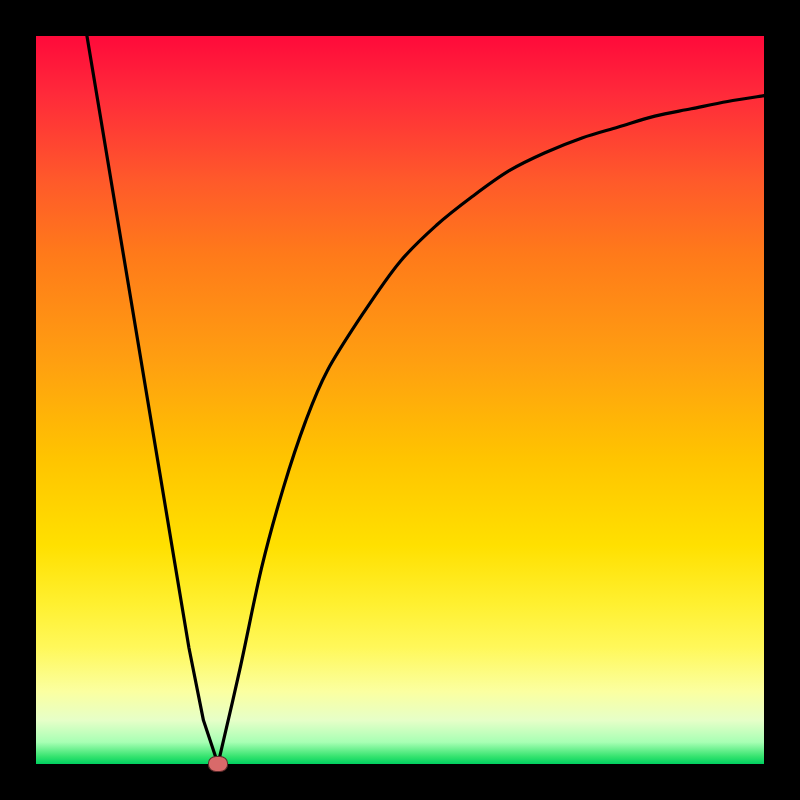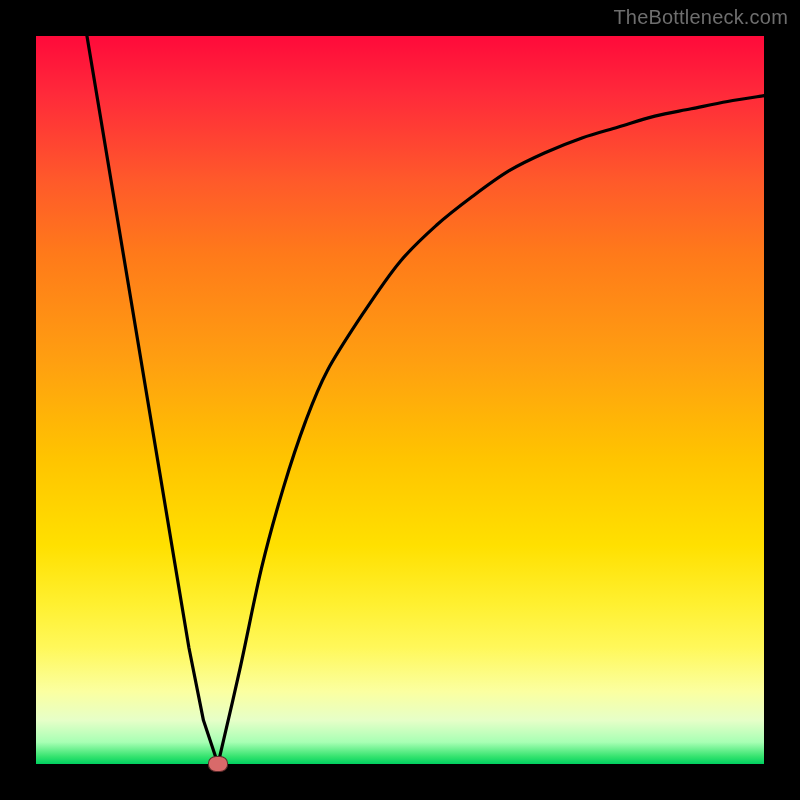--- a/index.html
+++ b/index.html
@@ -67,21 +67,20 @@
     border-radius: 8px / 7px;
     background: #d86a6a;
     border: 1px solid #5a2a2a;
     transform: translate(-50%, -50%);
   }
 </style>
 </head>
 <body>
 
 <div class="frame">
-  <div class="watermark">TheBottleneck.com</div>
 
   <div class="plot-area">
     <svg class="curve" viewBox="0 0 728 728" preserveAspectRatio="none">
       <path d="M 50.96 0.00 L 65.52 87.36 L 80.08 174.72 L 94.64 262.08 L 109.20 349.44 L 123.76 436.80 L 138.32 524.16 L 152.88 611.52 L 167.44 684.32 L 182.00 728.00 C 185.64 712.23, 196.56 666.12, 203.84 633.36 C 211.12 600.60, 218.40 561.77, 225.68 531.44 C 232.96 501.11, 240.24 475.63, 247.52 451.36 C 254.80 427.09, 262.08 405.25, 269.36 385.84 C 276.64 366.43, 281.49 353.08, 291.20 334.88 C 300.91 316.68, 315.47 294.84, 327.60 276.64 C 339.73 258.44, 351.87 240.24, 364.00 225.68 C 376.13 211.12, 388.27 200.20, 400.40 189.28 C 412.53 178.36, 424.67 169.26, 436.80 160.16 C 448.93 151.06, 461.07 141.96, 473.20 134.68 C 485.33 127.40, 497.47 121.94, 509.60 116.48 C 521.73 111.02, 533.87 106.17, 546.00 101.92 C 558.13 97.67, 570.27 94.64, 582.40 91.00 C 594.53 87.36, 606.67 83.11, 618.80 80.08 C 630.93 77.05, 643.07 75.23, 655.20 72.80 C 667.33 70.37, 679.47 67.70, 691.60 65.52 C 703.73 63.34, 721.93 60.67, 728.00 59.70" fill="none" stroke="#000000" stroke-width="3.2" stroke-linecap="round" stroke-linejoin="round"></path>
     </svg>
     <div class="marker" style="left: 182px; top: 728px; background: rgb(216, 106, 106); border-color: rgb(90, 42, 42);"></div>
   </div>
 </div>
 
 </body></html>

